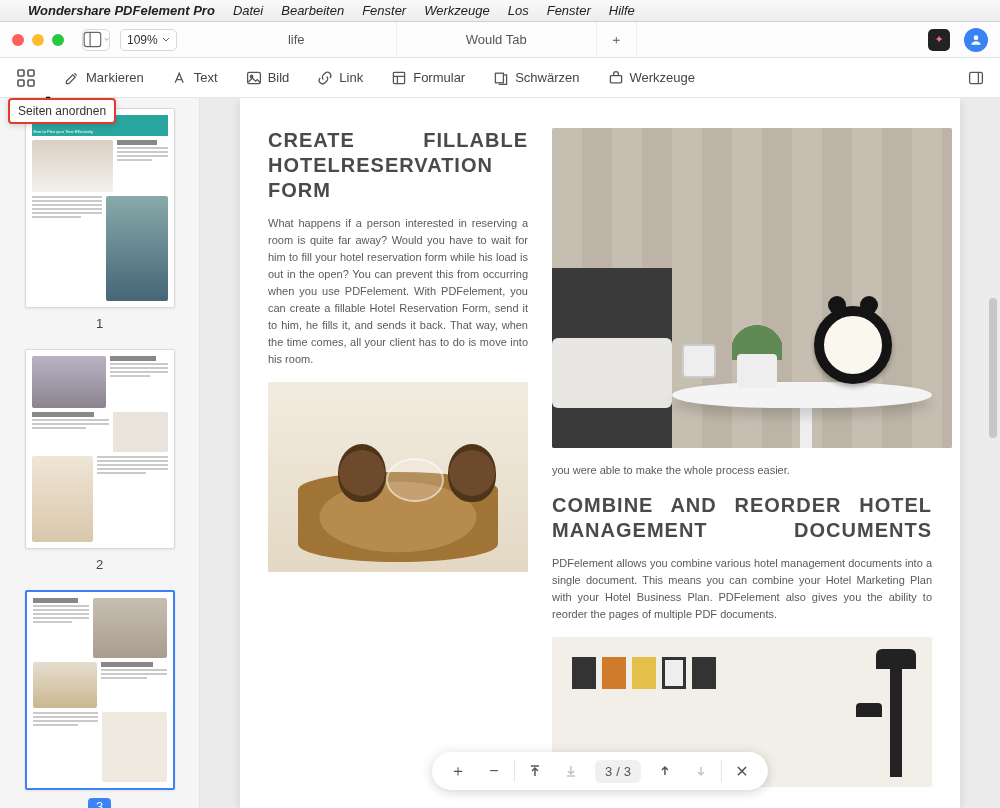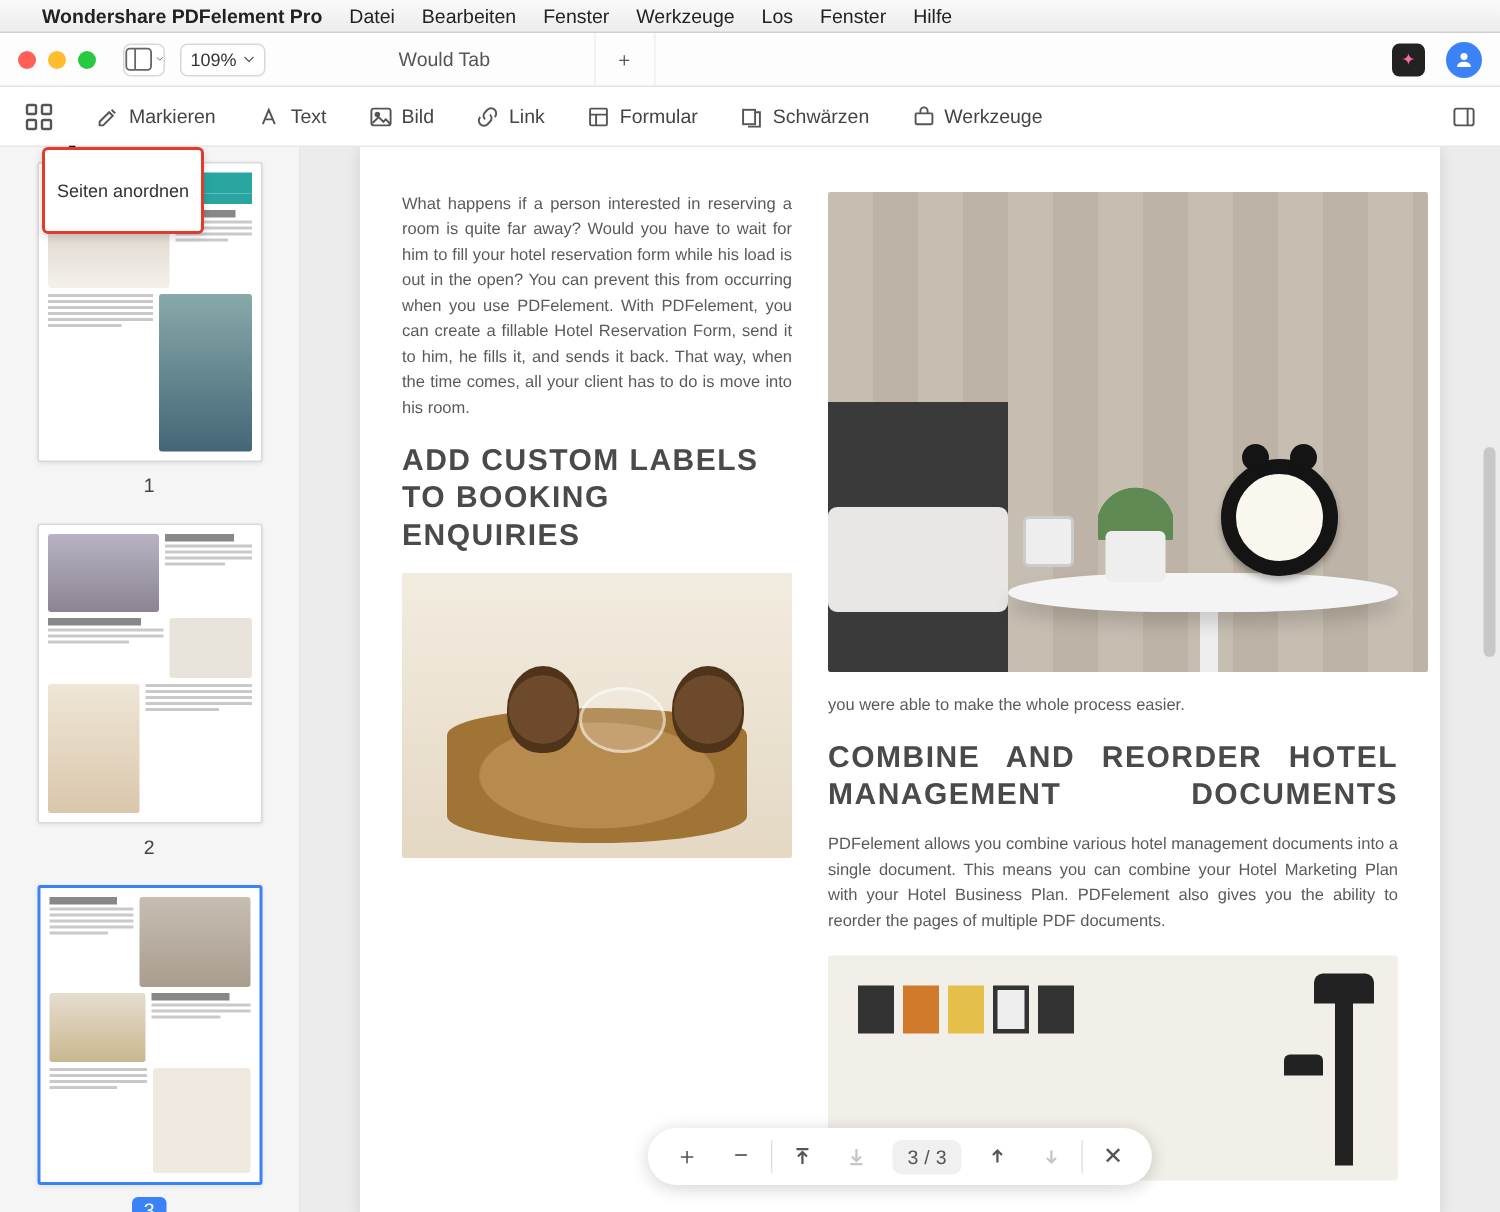--- a/index.html
+++ b/index.html
@@ -21,21 +21,21 @@
   .tab.add{flex:0 0 40px;}
   .rightbtns{display:flex;align-items:center;gap:14px;margin-left:auto;}
   .appicon{width:22px;height:22px;border-radius:5px;background:#222;display:flex;align-items:center;justify-content:center;color:#f6a;font-size:11px;}
   .avatar{width:24px;height:24px;border-radius:50%;background:#3b82f6;display:flex;align-items:center;justify-content:center;}
   .avatar svg{width:14px;height:14px;fill:#fff;}
   
   .toolbar{height:40px;background:#fff;border-bottom:1px solid #e6e6e6;display:flex;align-items:center;padding:0 16px;gap:28px;color:#444;font-size:13px; position:relative;}
   .toolbar .grp{display:flex;align-items:center;gap:6px;cursor:default;}
   .toolbar svg{width:16px;height:16px;stroke:#555;fill:none;stroke-width:1.6;}
   .toolbar .gridicon{width:20px;height:20px;}
-  .tooltip{position:absolute;top:40px;left:28px;background:#fff;border:2px solid #e23b2e;border-radius:4px;padding:20px 8px;font-size:12px;color:#333;box-shadow:0 2px 6px rgba(0,0,0,.15);}
+  .tooltip{position:absolute;top:40px;left:8px;background:#fff;border:2px solid #e23b2e;border-radius:4px;padding:4px 8px;font-size:12px;color:#333;box-shadow:0 2px 6px rgba(0,0,0,.15);}
   .cursor{position:absolute;top:24px;left:28px;font-size:14px;color:#000;pointer-events:none;}
   .toolright{margin-left:auto;display:flex;align-items:center;}
   
   .main{display:flex;height:calc(808px - 22px - 36px - 40px);}
   .sidebar{width:200px;background:#f5f5f5;border-right:1px solid #e4e4e4;padding:10px 8px;overflow:auto;}
   .thumbwrap{display:flex;flex-direction:column;align-items:center;margin-bottom:18px;}
   .thumb{width:150px;height:200px;background:#fff;border:1px solid #d9d9d9;border-radius:2px;box-shadow:0 1px 3px rgba(0,0,0,.08);padding:6px;display:flex;flex-direction:column;gap:4px;overflow:hidden;}
   .thumb.sel{border:2px solid #3b82f6;}
   .thumb .bar{height:14px;background:#2aa6a0;width:100%;}
   .thumb .row{display:flex;gap:4px;}
@@ -79,21 +79,21 @@
   .frame{width:24px;height:32px;background:#333;}
   .frame.o{background:#d07a2c;} .frame.y{background:#e4c04a;} .frame.w{background:#eee;border:3px solid #333;}
   
   .pagetool{position:absolute;bottom:18px;left:50%;transform:translateX(-50%);height:38px;background:#fff;border-radius:20px;box-shadow:0 2px 12px rgba(0,0,0,.18);display:flex;align-items:center;padding:0 8px;gap:0;}
   .pagetool .pbtn{width:36px;height:36px;display:flex;align-items:center;justify-content:center;color:#555;font-size:16px;}
   .pagetool .pbtn.dis{color:#c4c4c4;}
   .pagetool .sep{width:1px;height:22px;background:#e3e3e3;margin:0 2px;}
   .pagetool .pgind{background:#f0f0f0;border-radius:6px;padding:4px 10px;font-size:13px;color:#555;margin:0 6px;display:flex;gap:4px;align-items:center;}
   .scrollbar{position:absolute;right:2px;top:0;bottom:0;width:10px;}
   .scrollthumb{position:absolute;right:1px;top:200px;width:8px;height:140px;background:#c7c7c7;border-radius:4px;}
-  .menubar span{cursor:default;}
+  .menubar span{cursor:default;font-style:italic;}
   .sm{font-size:4px;color:#888;line-height:1.2;}
 </style>
 </head>
 <body>
 
 <div class="menubar">
   <span class="apple"></span>
   <span class="appname">Wondershare PDFelement Pro</span>
   <span>Datei</span>
   <span>Bearbeiten</span>
@@ -120,20 +120,23 @@
       </svg>
   </div>
   <div class="zoomsel">
     <span>109%</span>
     <svg viewBox="0 0 8 8">
         <path d="M1 2l3 3 3-3" stroke="#666" fill="none"></path>
       </svg>
   </div>
   <div class="tabs">
     <div class="tab">
+        <span>life</span>
+      </div>
+    <div class="tab">
         <span>Would Tab</span>
       </div>
     <div class="tab add">＋</div>
   </div>
   <div class="rightbtns">
     <div class="appicon">✦</div>
     <div class="avatar">
       <svg viewBox="0 0 24 24">
           <circle cx="12" cy="8" r="4"></circle>
           <path d="M4 20c0-4 4-6 8-6s8 2 8 6"></path>
@@ -312,22 +315,22 @@
           <div class="imgbox" style="width:48%;height:100%;background:#efe9df"></div>
         </div>
       </div>
       <div class="pagelabel sel">3</div>
     </div>
   </div>
 
   <div class="docarea">
     <div class="page">
       <div class="col" style="flex:0 0 260px">
+        <h2 class="doc wide">CREATE FILLABLE HOTELRESERVATION FORM</h2>
         <p class="doc">What happens if a person interested in reserving a room is quite far away? Would you have to wait for him to fill your hotel reservation form while his load is out in the open? You can prevent this from occurring when you use PDFelement. With PDFelement, you can create a fillable Hotel Reservation Form, send it to him, he fills it, and sends it back. That way, when the time comes, all your client has to do is move into his room.</p>
-        <h2 class="doc">ADD CUSTOM LABELS TO BOOKING ENQUIRIES</h2>
         <div class="smallimg">
           <div style="position:absolute;inset:0;background:linear-gradient(#f2ece0,#e4d8c3)"></div>
           <div class="woodtable"></div>
           <div class="cone c1"></div>
             <div class="bowl"></div>
             <div class="cone c2"></div>
         </div>
       </div>
       <div class="col">
         <div class="heroimg">

